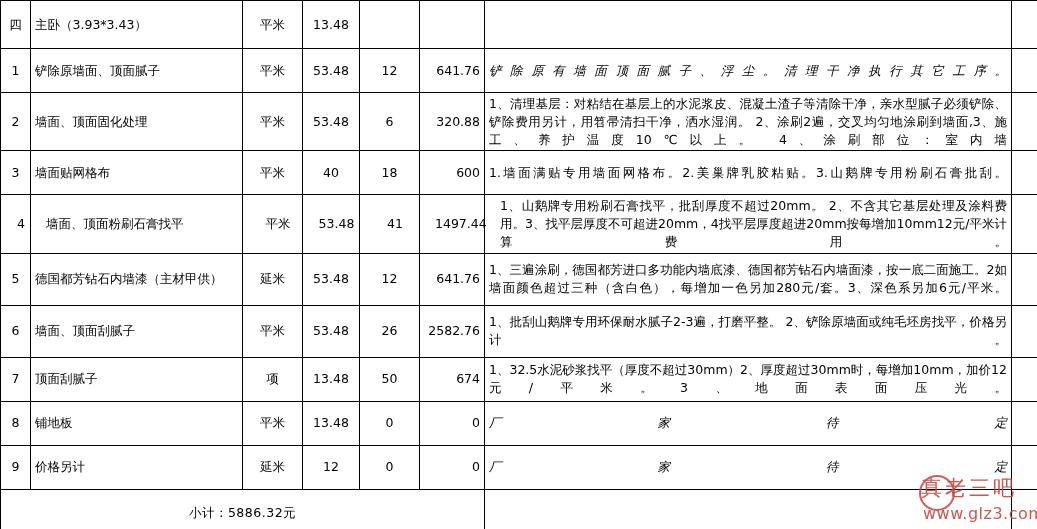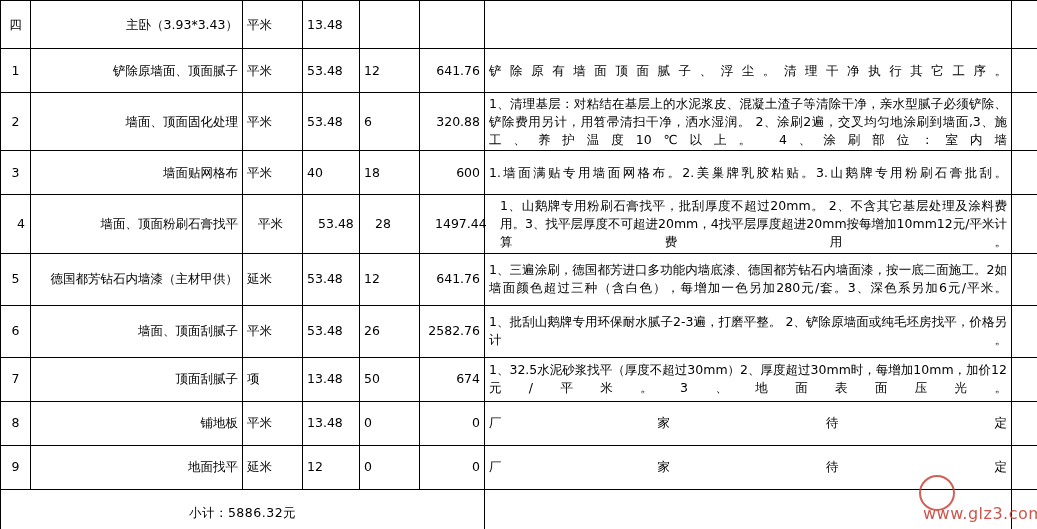--- a/index.html
+++ b/index.html
@@ -31,26 +31,26 @@
   col.c-idx    { width: 30px; }
   col.c-name   { width: 212px; }
   col.c-unit   { width: 60px; }
   col.c-price  { width: 57px; }
   col.c-qty    { width: 60px; }
   col.c-total  { width: 65px; }
   col.c-note   { width: 527px; }
   col.c-tail   { width: 26px; }
 
   .idx    { text-align: center; }
-  .name   { text-align: right; padding-left: 10px; }
-  .unit   { }
-  .num    { text-align: left; }
+  .name   { text-align: left; padding-left: 10px; }
+  .unit   { text-align: center; }
+  .num    { text-align: center; }
   .total  { text-align: right; padding-right: 6px; }
   .note   { text-align: justify; text-align-last: justify; padding: 3px 6px; }
-  .note-c { text-align: center; }
+  .note-c { text-align: center; font-style: italic; }
   .tail   { border-top: 1px solid #000; border-bottom: 1px solid #000; }
 
   tr.r-head td { height: 48px; }
   tr.r1 td { height: 44px; }
   tr.r2 td { height: 52px; }
   tr.r3 td { height: 44px; }
   tr.r4 td { height: 48px; padding-left: 15px; }
   tr.r5 td { height: 52px; }
   tr.r6 td { height: 52px; }
   tr.r7 td { height: 44px; }
@@ -160,21 +160,21 @@
       <td class="total">600</td>
       <td class="note">1.墙面满贴专用墙面网格布。2.美巢牌乳胶粘贴。3.山鹅牌专用粉刷石膏批刮。</td>
       <td class="tail"></td>
     </tr>
 
     <tr class="r4">
       <td class="idx">4</td>
       <td class="name">墙面、顶面粉刷石膏找平</td>
       <td class="unit">平米</td>
       <td class="num">53.48</td>
-      <td class="num">28</td>
+      <td class="num">41</td>
       <td class="total">1497.44</td>
       <td class="note">1、山鹅牌专用粉刷石膏找平，批刮厚度不超过20mm。 2、不含其它基层处理及涂料费用。3、找平层厚度不可超进20mm，4找平层厚度超进20mm按每增加10mm12元/平米计算费用。</td>
       <td class="tail"></td>
     </tr>
 
     <tr class="r5">
       <td class="idx">5</td>
       <td class="name">德国都芳钻石内墙漆（主材甲供）</td>
       <td class="unit">延米</td>
       <td class="num">53.48</td>
@@ -212,33 +212,34 @@
       <td class="unit">平米</td>
       <td class="num">13.48</td>
       <td class="num">0</td>
       <td class="total">0</td>
       <td class="note note-c">厂家待定</td>
       <td class="tail"></td>
     </tr>
 
     <tr class="r9">
       <td class="idx">9</td>
-      <td class="name">地面找平</td>
+      <td class="name">价格另计</td>
       <td class="unit">延米</td>
       <td class="num">12</td>
       <td class="num">0</td>
       <td class="total">0</td>
       <td class="note note-c">厂家待定</td>
       <td class="tail"></td>
     </tr>
 
     <tr class="r-sum">
       <td class="subtotal" colspan="6">小计：5886.32元</td>
       <td class="blank-cell"></td>
       <td class="tail"></td>
     </tr>
   </tbody>
 </table>
 
 <div class="watermark">
   <div class="wm-ring"></div>
+  <div class="wm-big">真老三吧</div>
   <div class="wm-small">www.glz3.com</div>
 </div>
 
 </body></html>

